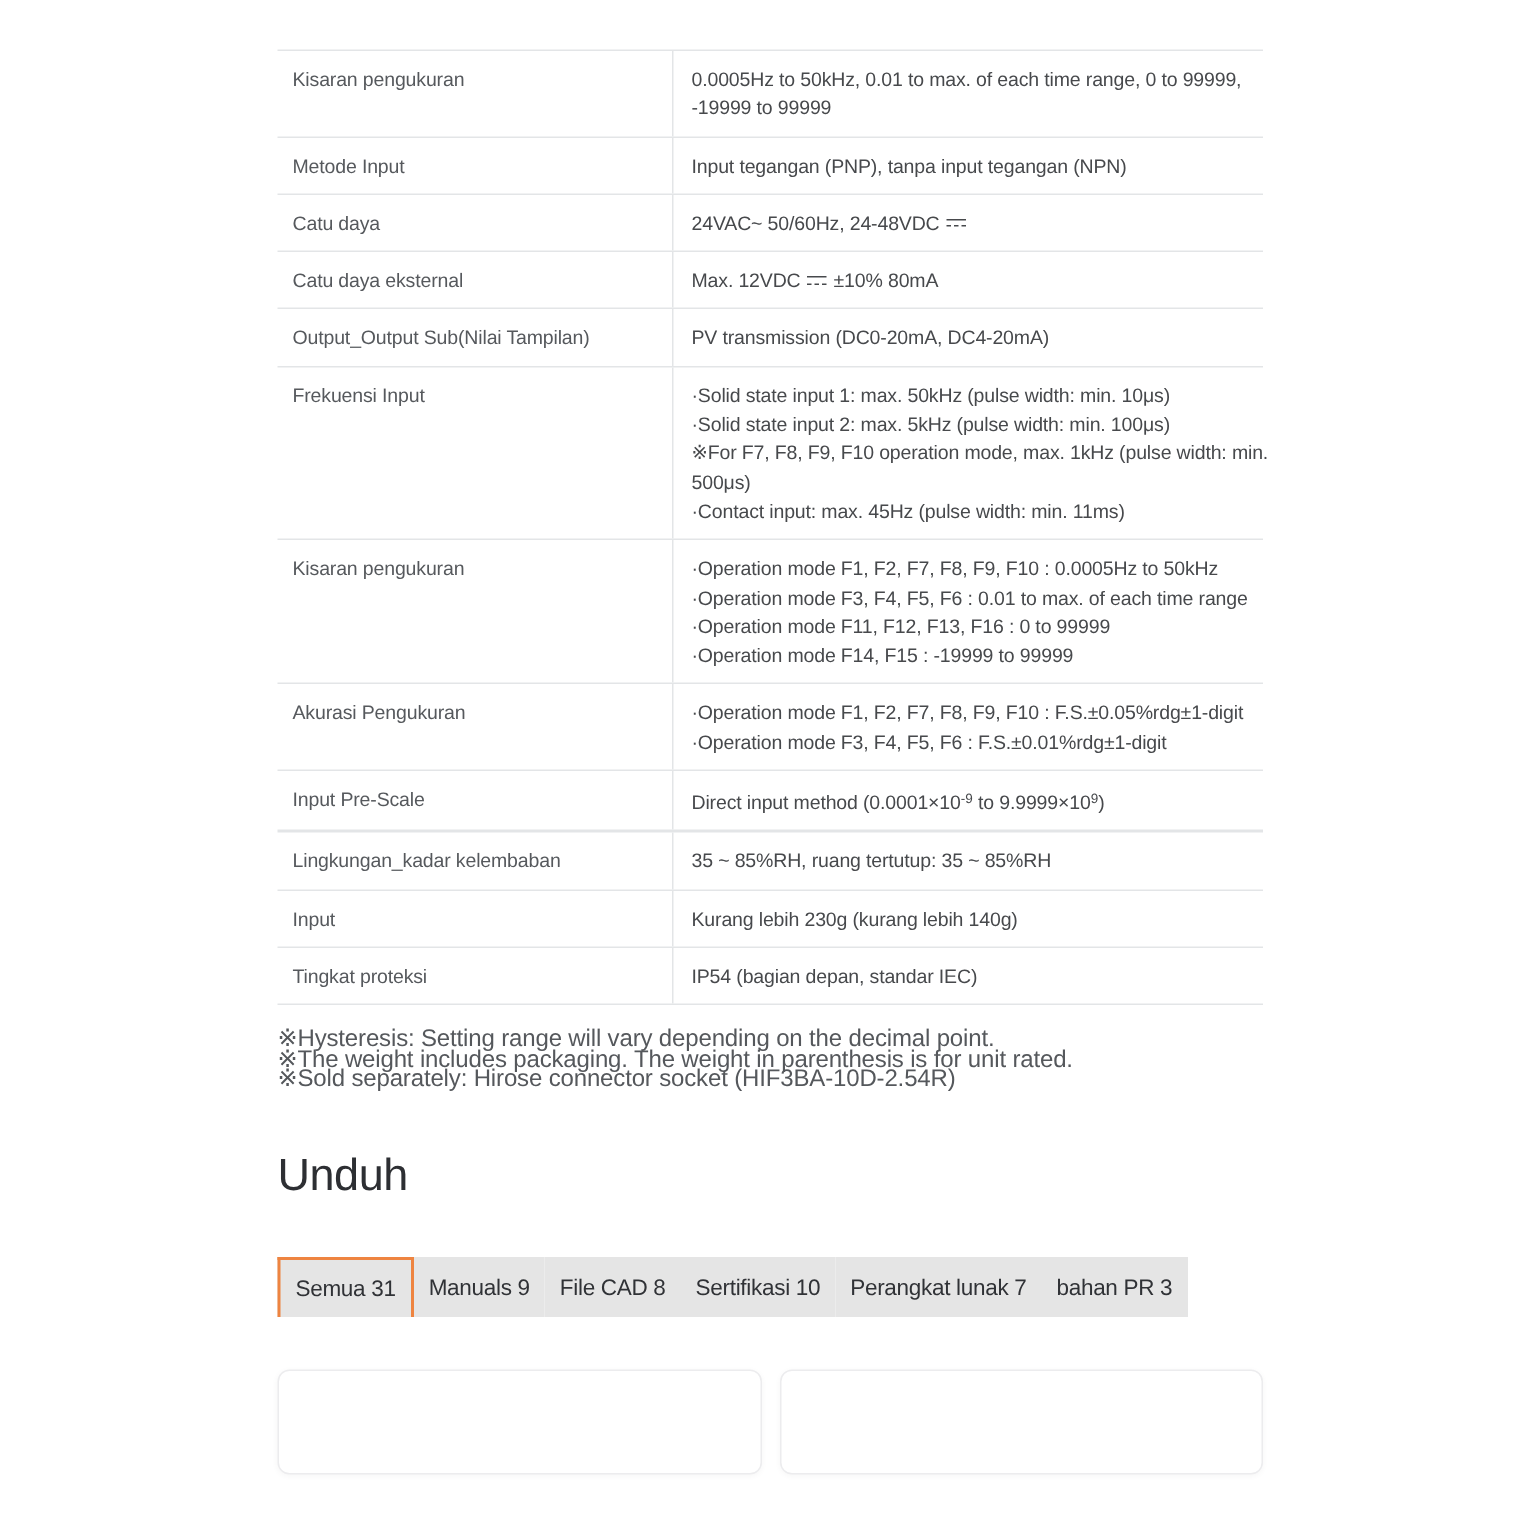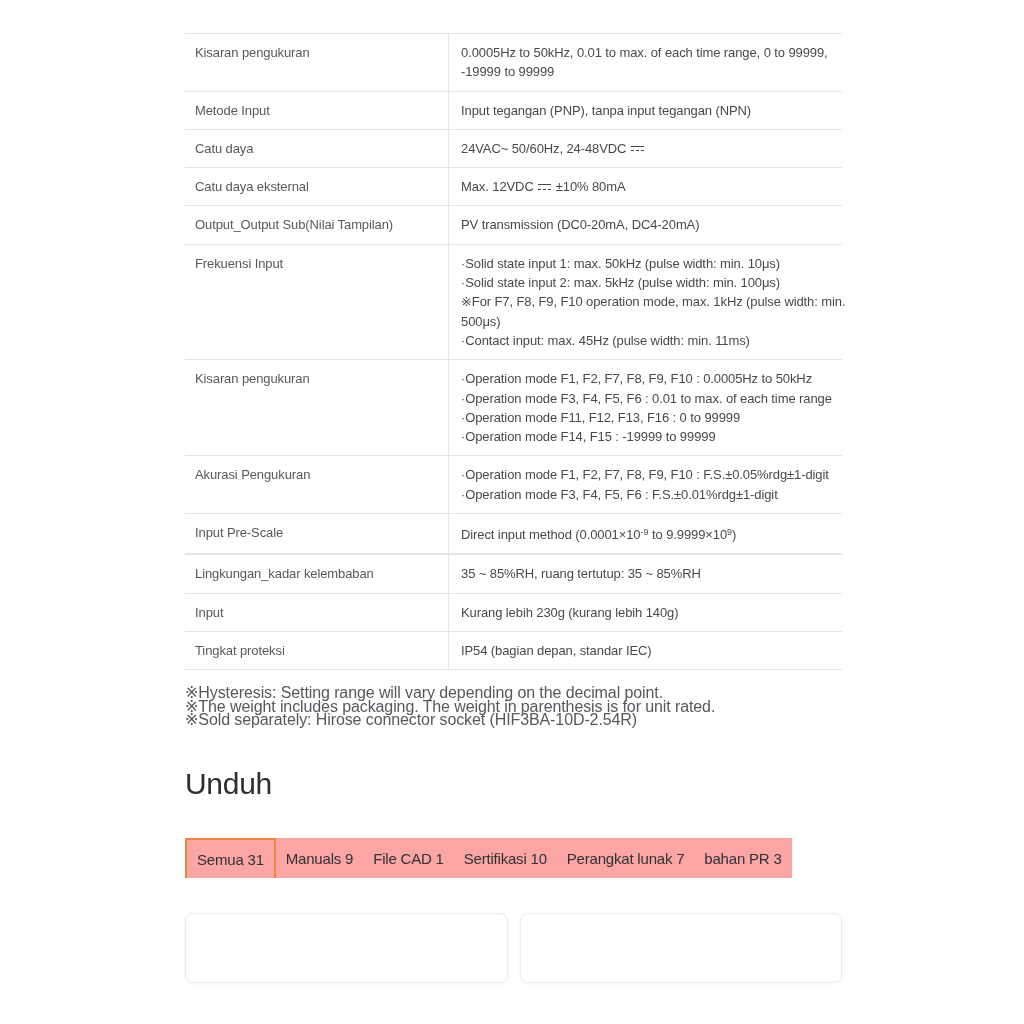--- a/index.html
+++ b/index.html
@@ -34,21 +34,21 @@
   .footnotes{margin-top:16px;}
   .footnote{font-size:16px;line-height:13.4px;color:#55585c;letter-spacing:-0.1px;white-space:nowrap;}
 
   
   .dl-heading{
     margin:41px 0 0 0;font-size:30px;font-weight:500;color:#2d2f33;letter-spacing:-0.3px;line-height:33px;
   }
   .tabs{margin-top:26px;display:flex;align-items:stretch;height:52px;}
   .tab{
     display:flex;align-items:center;padding:0 10px;font-size:15px;color:#303236;
-    letter-spacing:-0.2px;cursor:pointer;box-sizing:border-box;background:#fca5a5;margin-top:12px;
+    letter-spacing:-0.2px;cursor:pointer;box-sizing:border-box;background:#e5e5e5;margin-top:12px;
   }
   .tab.active{
     border:2px solid var(--accent,#ee8440);border-bottom:none;padding:0 10px;
   }
 
   
   .cards{margin-top:35px;display:flex;gap:12px;}
   .card{
     flex:1;height:70px;background:#fff;border:1px solid #ececee;border-radius:8px;
     box-shadow:0 1px 4px rgba(0,0,0,0.04);box-sizing:border-box;
@@ -161,21 +161,21 @@
       <div class="footnote">※Hysteresis: Setting range will vary depending on the decimal point.</div>
       <div class="footnote">※The weight includes packaging. The weight in parenthesis is for unit rated.</div>
       <div class="footnote">※Sold separately: Hirose connector socket (HIF3BA-10D-2.54R)</div>
     </div>
 
   <h2 class="dl-heading">Unduh</h2>
 
   <div class="tabs">
       <div class="tab active">Semua 31</div>
       <div class="tab">Manuals 9</div>
-      <div class="tab">File CAD 1</div>
+      <div class="tab">File CAD 8</div>
       <div class="tab">Sertifikasi 10</div>
       <div class="tab">Perangkat lunak 7</div>
       <div class="tab">bahan PR 3</div>
     </div>
 
   <div class="cards">
     <div class="card"></div>
     <div class="card"></div>
   </div>
 

